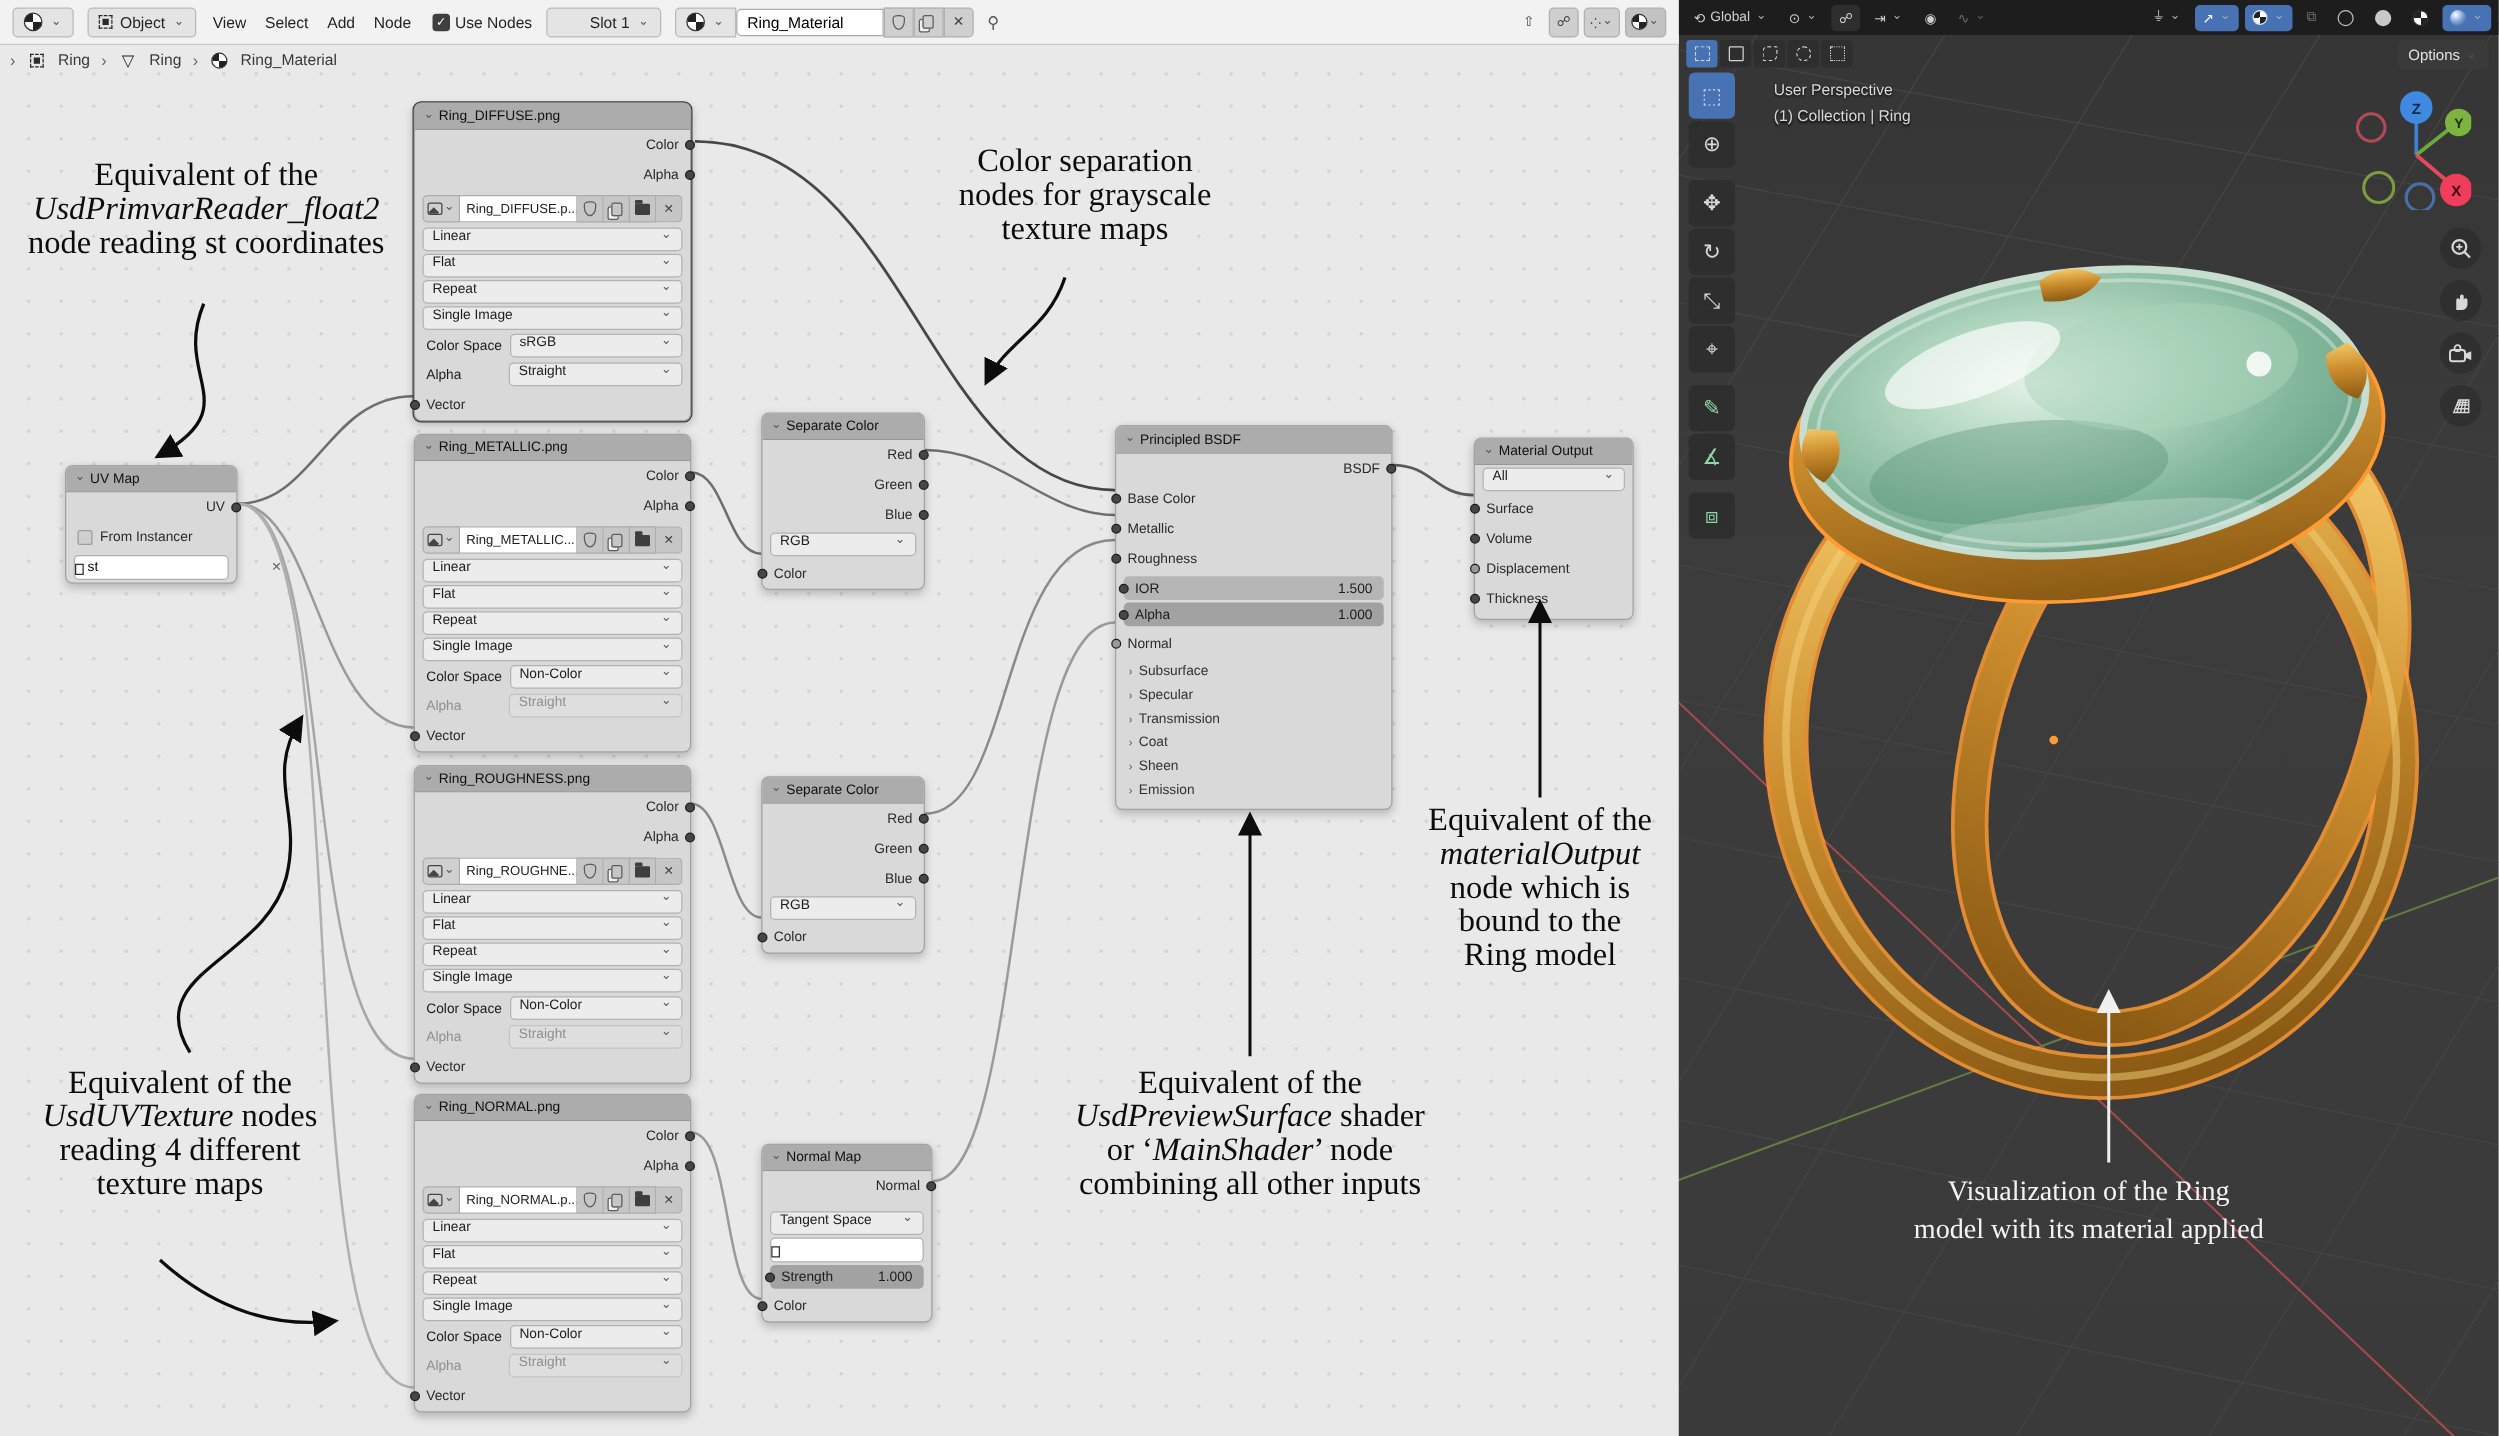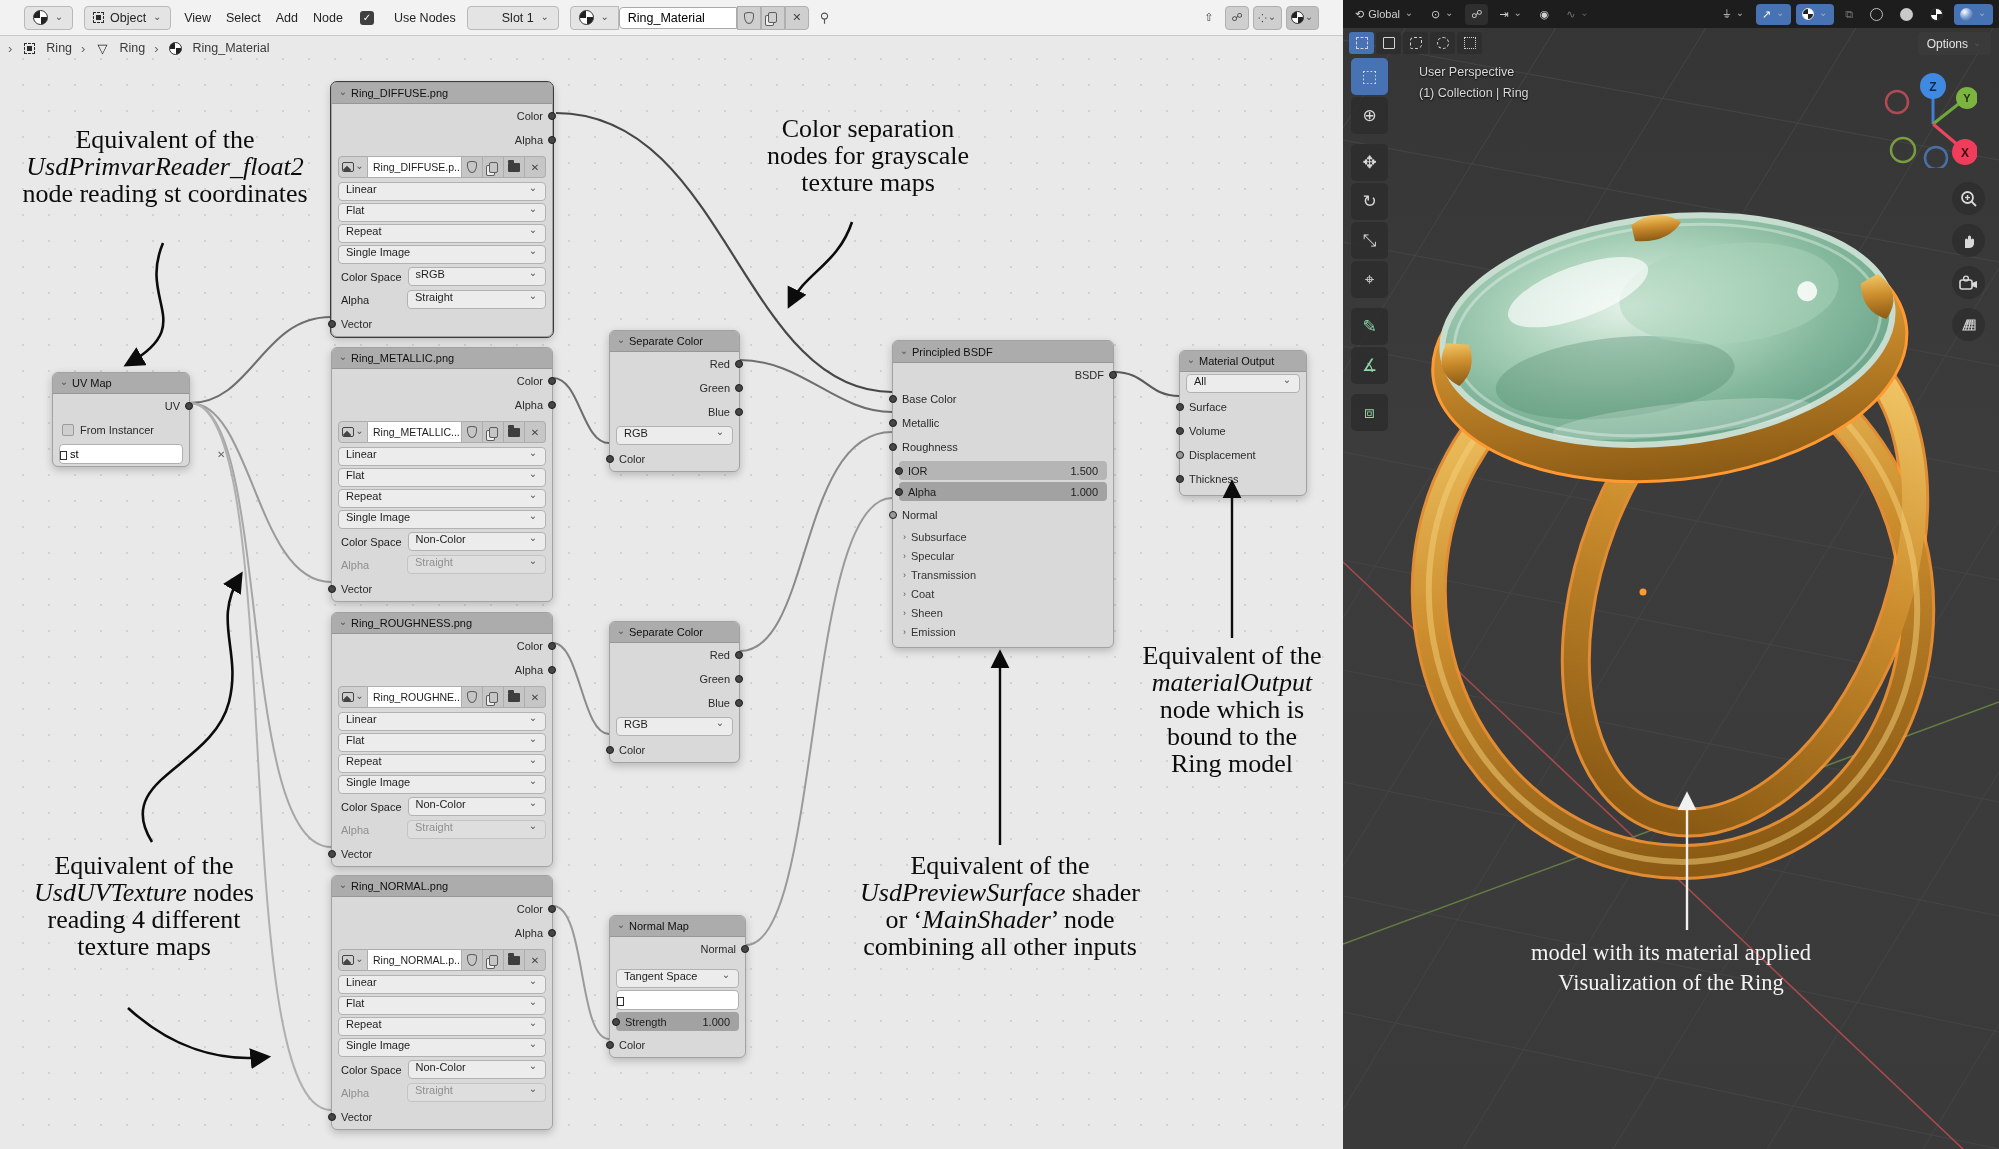--- a/index.html
+++ b/index.html
@@ -3,21 +3,21 @@
 <meta charset="utf-8">
 <style>
   *{box-sizing:border-box;margin:0;padding:0}
   html,body{width:1999px;height:1149px;overflow:hidden}
   body{font-family:"Liberation Sans",sans-serif;position:relative;background:#e9e9e9;color:#1d1d1d}
 
   
   #editor{position:absolute;left:0;top:0;width:1343px;height:1149px;background:#e9e9e9;
     background-image:radial-gradient(#d2d2d2 1.2px,transparent 1.3px);background-size:26px 26px;background-position:10px 46px}
   .ed-header{position:absolute;top:0;left:0;width:100%;height:36px;background:#f2f2f2;border-bottom:1px solid #c9c9c9;
-    display:flex;align-items:center;gap:11px;padding:0 24px;font-size:12.5px;color:#242424;z-index:8}
+    display:flex;align-items:center;gap:11px;padding:0 10px;font-size:12.5px;color:#242424;z-index:8}
   .btnbox{background:#e4e4e4;border:1px solid #b9b9b9;border-radius:4px;padding:2px 8px;display:flex;align-items:center;gap:6px;height:24px}
   .menuitem{padding:2px 2px}
   .chev{display:inline-block;width:10px;text-align:center}
   .chev::after{content:"⌄";font-size:10px;color:#555;line-height:1;position:relative;top:-2px}
   .cb{width:14px;height:14px;background:#3f3f3f;border-radius:3px;display:inline-flex;align-items:center;justify-content:center}
   .cb::after{content:"✓";color:#fff;font-size:10px}
   .mat-sphere{width:15px;height:15px;border-radius:50%;border:1px solid #333;
     background:conic-gradient(#fff 0 90deg,#222 90deg 180deg,#fff 180deg 270deg,#222 270deg 360deg)}
   .namefield{height:22px;border:1px solid #aaa;border-radius:4px 0 0 4px;background:#fff;padding:0 8px;font-size:12.5px;width:118px;font-family:"Liberation Sans",sans-serif}
   .sq-btn{height:24px;min-width:24px;background:#cfcfcf;border:1px solid #b0b0b0;display:flex;align-items:center;justify-content:center;font-size:11px;color:#444;padding:0 4px}
@@ -139,21 +139,21 @@
     </div>
     <div class="btnbox">
       <span class="ic-objsq"></span>
       <span>Object</span>
       <span class="chev"></span>
     </div>
     <span class="menuitem">View</span>
     <span class="menuitem">Select</span>
     <span class="menuitem">Add</span>
     <span class="menuitem">Node</span>
-    <span style="display:flex;align-items:flex-end;gap:20px;margin-left:4px">
+    <span style="display:flex;align-items:flex-end;gap:4px;margin-left:4px">
       <span class="cb"></span>
       <span>Use Nodes</span>
     </span>
     <div class="btnbox" style="min-width:92px;justify-content:flex-end">
       <span>Slot 1</span>
       <span class="chev"></span>
     </div>
     <div style="display:flex;align-items:center">
       <div class="btnbox" style="border-radius:4px 0 0 4px">
         <span class="mat-sphere"></span>
@@ -916,16 +916,16 @@
         </svg>
     </div>
     <div class="navic">
       <svg width="18" height="16">
           <path d="M3,13 L7,3 h8 L15,13 z M5.5,13 L8.5,3 M8.5,13 L10.5,3 M11.5,13 L12.5,3 M4,10 h10.6 M4.8,7 h9.6 M5.8,5 h8.4" stroke="#d8d8d8" stroke-width="1.1" fill="none"></path>
         </svg>
     </div>
   </div>
 
   <div class="ann white" style="left:48px;top:938px;width:560px">
+    <div>Visualization of the Ring</div>
     <div>model with its material applied</div>
-    <div>Visualization of the Ring</div>
   </div>
 </div>
 
 </body></html>

